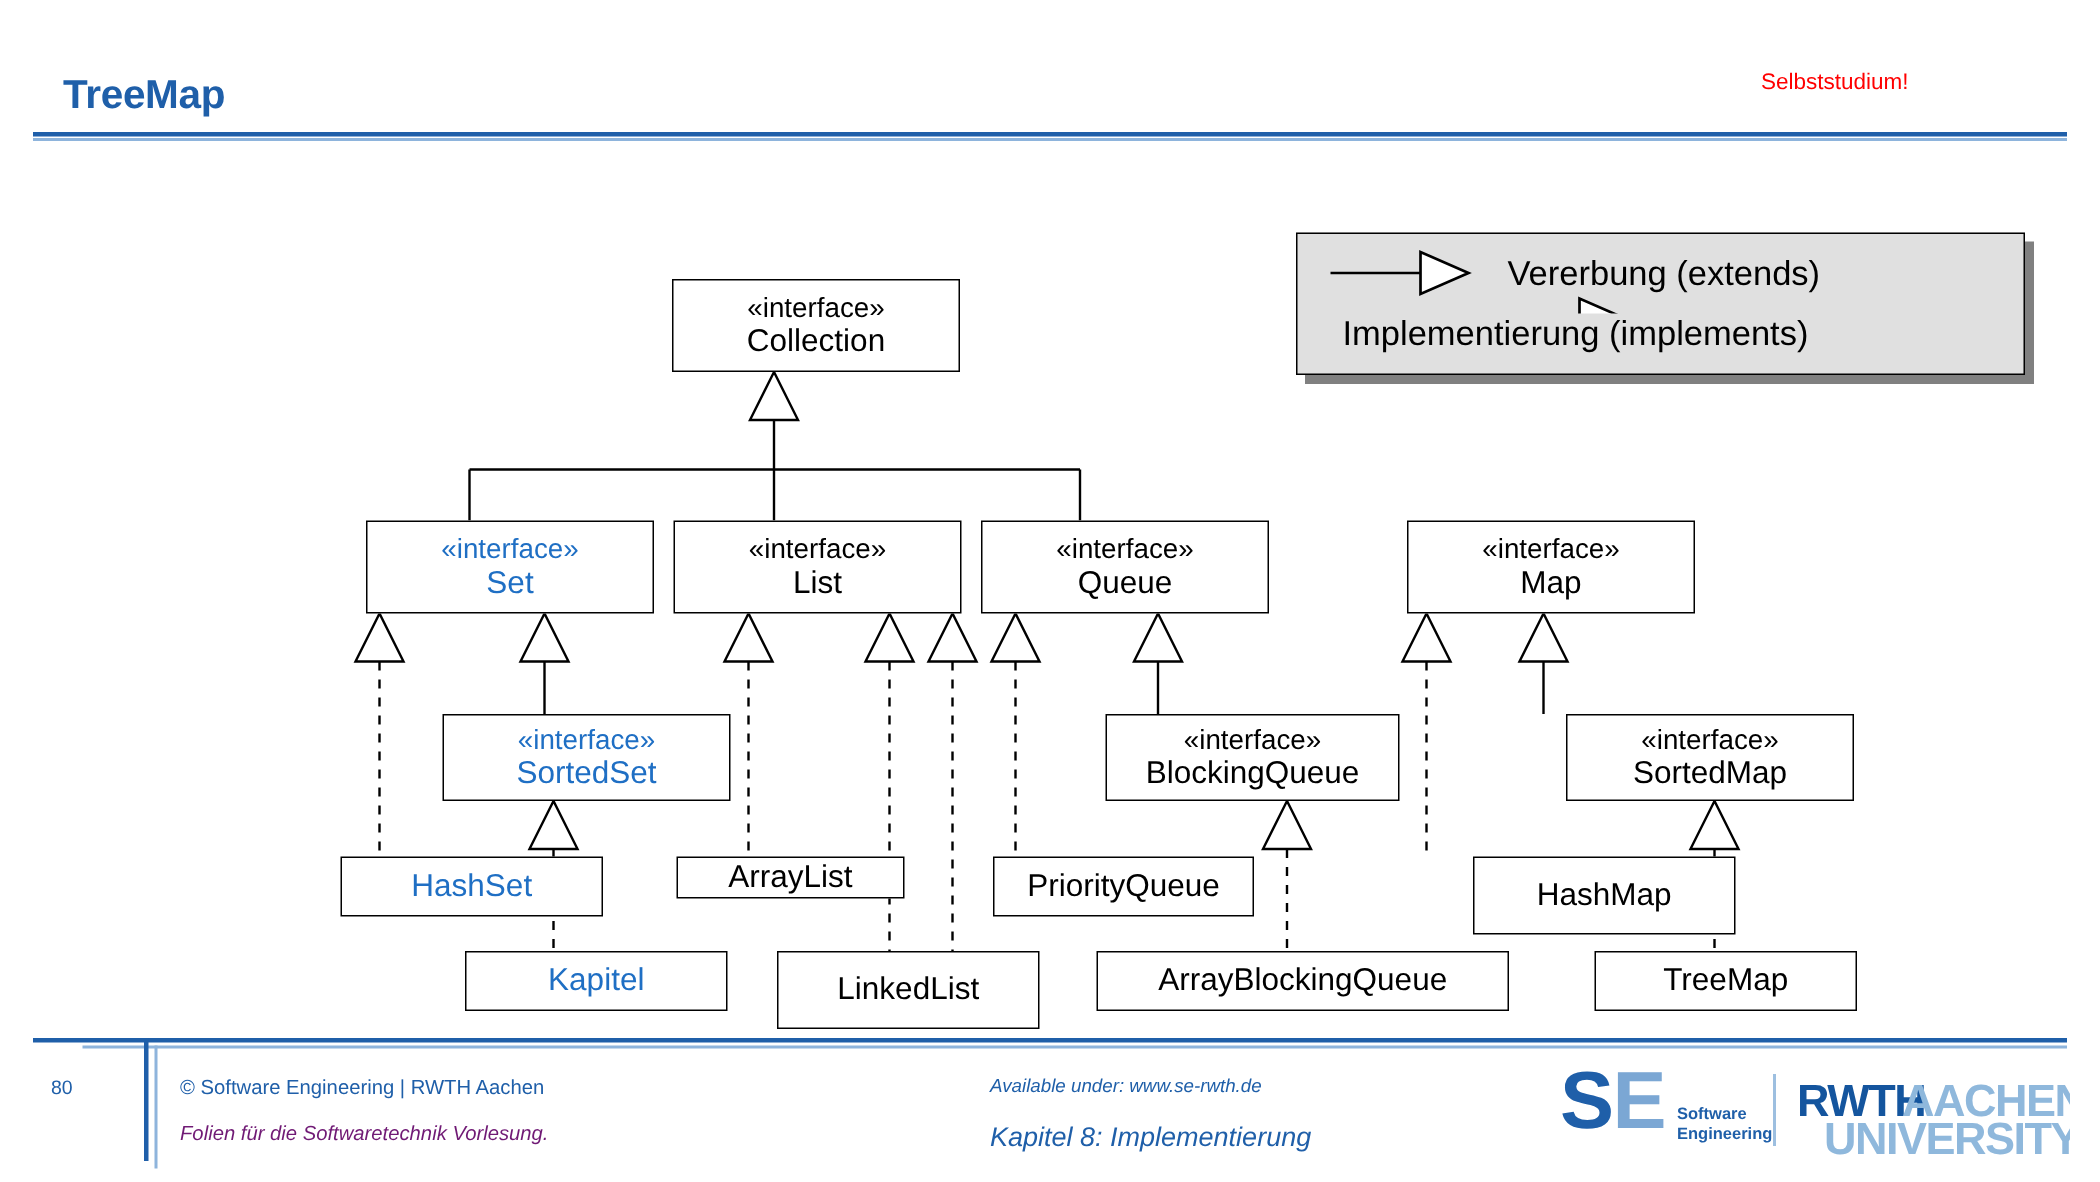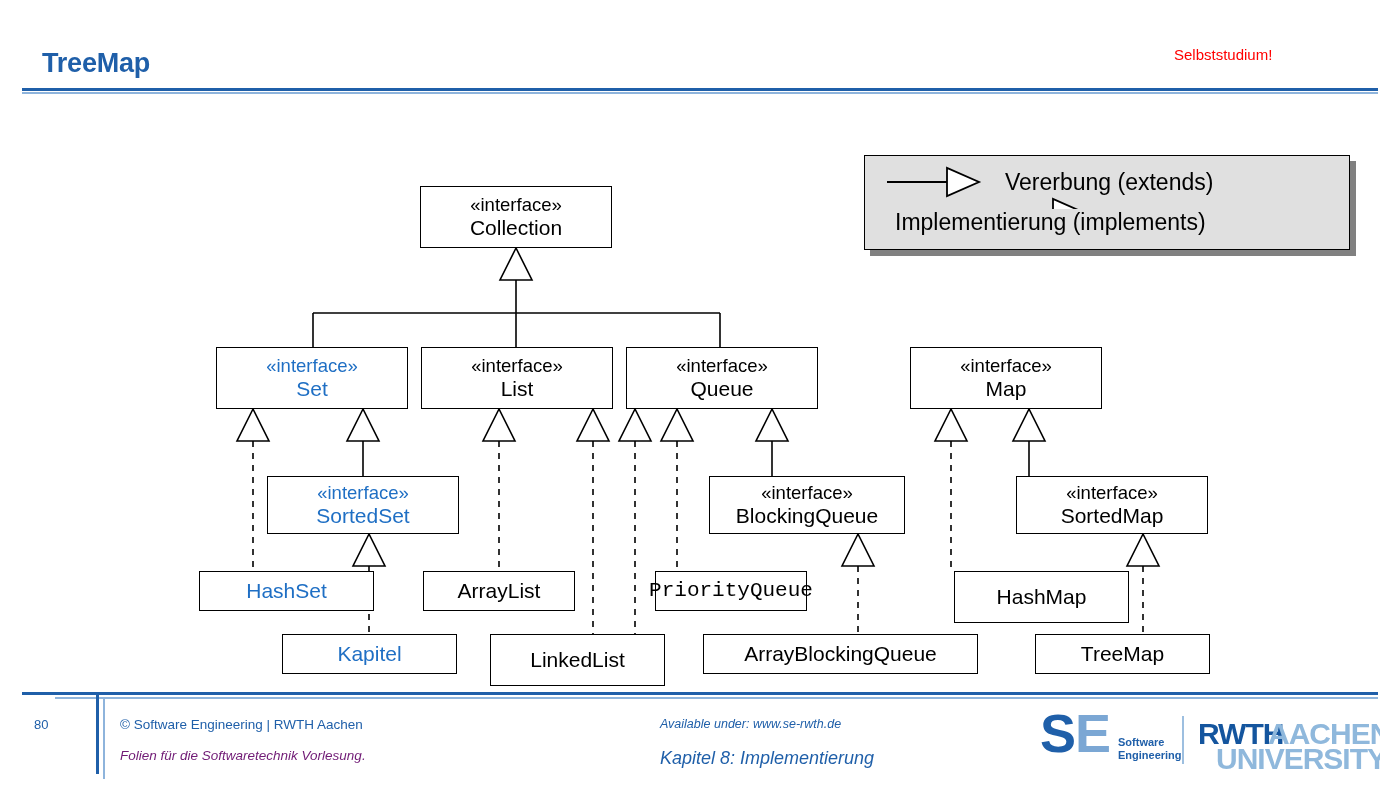--- a/index.html
+++ b/index.html
@@ -39,20 +39,21 @@
   .box{
     position:absolute;
     border:1.6px solid #000000;
     background:#ffffff;
     box-sizing:border-box;
     display:flex;flex-direction:column;
     align-items:center;justify-content:center;
     font-family:"Liberation Sans", sans-serif;
     line-height:1.12;
     z-index:5;
+    margin-left:28px;
   }
   .box .stereo{font-size:18.5px;}
   .box .nm{font-size:21px;}
   .box.blue{color:#1F6FC4;}
   .box.black{color:#000000;}
   .box.simple .nm{font-size:21px;}
 
   
   .legend{
     position:absolute;left:864px;top:155px;width:486px;height:95px;
@@ -178,24 +179,24 @@
         <div class="stereo">«interface»</div>
         <div class="nm">BlockingQueue</div>
       </div>
       <div class="box black" style="left: 1016px; top: 476px; width: 192px; height: 58px;">
         <div class="stereo">«interface»</div>
         <div class="nm">SortedMap</div>
       </div>
       <div class="box blue simple" style="left: 199px; top: 571px; width: 175px; height: 40px;">
         <div class="nm">HashSet</div>
       </div>
-      <div class="box black simple" style="left: 423px; top: 571px; width: 152px; height: 40px;">
+      <div class="box black simple" style="left: 423px; top: 571px; width: 152px; height: 28px;">
         <div class="nm">ArrayList</div>
       </div>
-      <div class="box black simple" style="left: 655px; top: 571px; width: 152px; height: 40px; font-family: Liberation Mono, monospace;">
+      <div class="box black simple" style="left: 634px; top: 571px; width: 174px; height: 40px;">
         <div class="nm">PriorityQueue</div>
       </div>
       <div class="box black simple" style="left: 954px; top: 571px; width: 175px; height: 52px;">
         <div class="nm">HashMap</div>
       </div>
       <div class="box blue simple" style="left: 282px; top: 634px; width: 175px; height: 40px;">
         <div class="nm">Kapitel</div>
       </div>
       <div class="box black simple" style="left: 490px; top: 634px; width: 175px; height: 52px;">
         <div class="nm">LinkedList</div>

